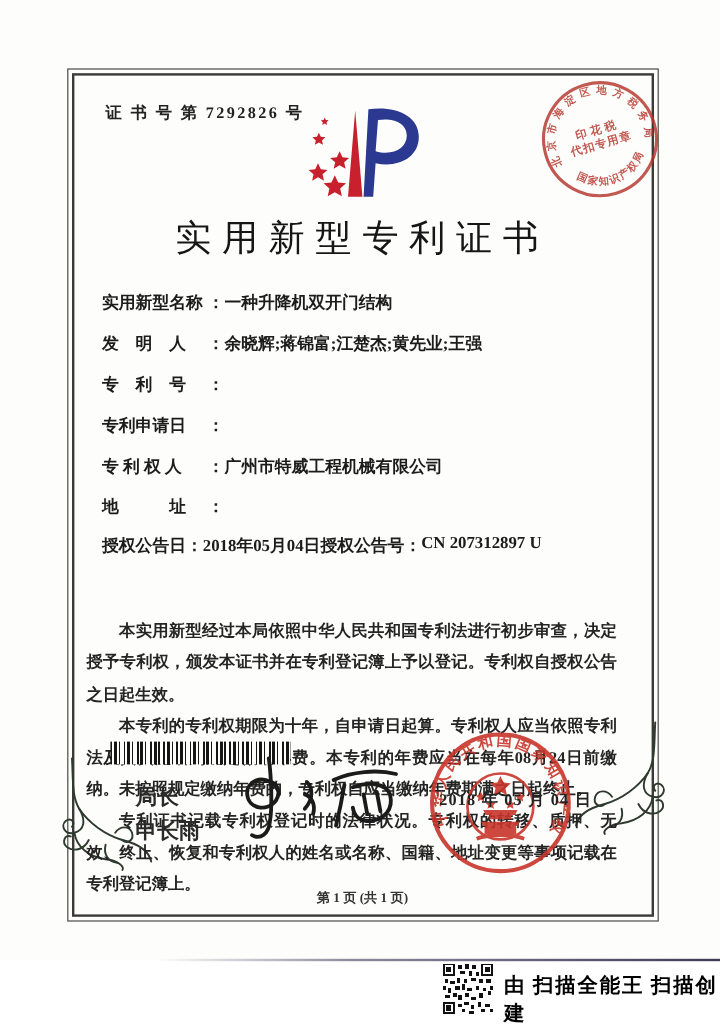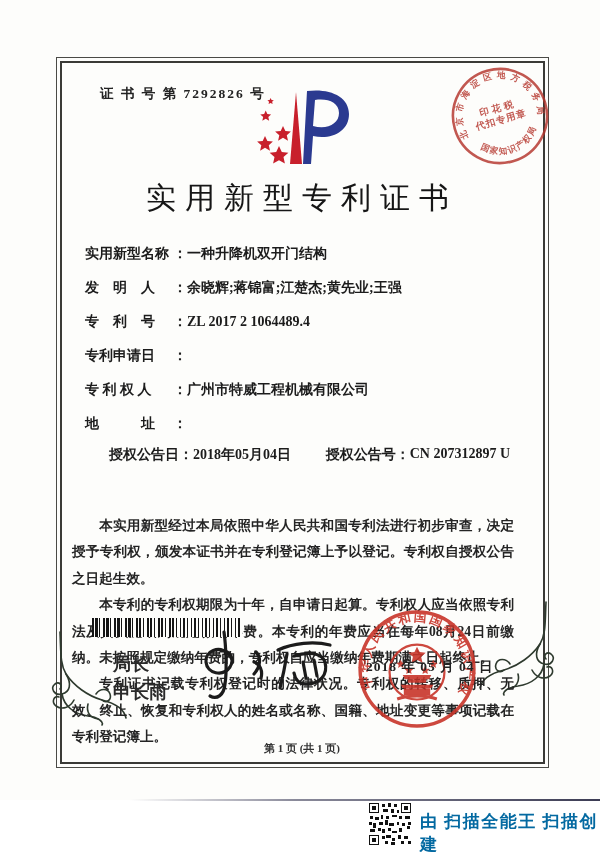--- a/index.html
+++ b/index.html
@@ -9,46 +9,46 @@
     font-family:"Liberation Serif","DejaVu Serif",serif;
     color:#1c1c1c;
   }
   .page{position:absolute;left:0;top:0;width:600px;height:800px;background:#fdfdfb;}
   
   .frame-outer{position:absolute;left:56px;top:57px;width:491px;height:709px;border:1px solid #4a4a46;}
   .frame-inner{position:absolute;left:3px;top:3px;right:3px;bottom:3px;border:2.5px solid #3a3a36;}
   .flourish{position:absolute;width:88px;height:96px;}
   .flourish.bl{left:40px;top:630px;}
   .flourish.br{left:478px;top:600px;transform:scaleX(-1);}
-  .cert-no{position:absolute;left:88px;top:85px;font-size:13.5px;font-weight:700;letter-spacing:2px;color:#222;margin-left:12px;}
+  .cert-no{position:absolute;left:88px;top:85px;font-size:13.5px;font-weight:700;letter-spacing:2px;color:#222;}
   .logo{position:absolute;left:237px;top:86px;width:130px;height:88px;}
   .title{position:absolute;left:57px;top:178px;width:490px;text-align:center;
     font-size:30px;font-weight:400;letter-spacing:9px;color:#161616;}
   .fields{position:absolute;left:85px;top:244px;width:425px;font-size:14px;font-weight:700;}
   .frow{display:flex;margin-bottom:15px;line-height:19px;}
   .flabel{width:88px;flex:0 0 88px;white-space:pre;}
   .fcolon{flex:0 0 14px;}
   .fvalue{flex:1;}
-  .grant-row{display:flex;justify-content:space-between;margin-top:-2px;margin-left:24px;}
+  .grant-row{display:flex;margin-top:-2px;}
   .grant-part{display:flex;white-space:nowrap;}
   .paras{position:absolute;left:72px;top:477px;width:442px;font-size:13.6px;line-height:26.4px;
     text-align:justify;font-weight:600;color:#242424;margin-top:36px;}
   .paras p{margin:0;text-indent:2em;}
   .barcode{position:absolute;left:92px;top:618px;width:150px;height:19px;
     background:repeating-linear-gradient(90deg,#151515 0 1.5px,#fdfdfb 1.5px 3px,#151515 3px 5.5px,#fdfdfb 5.5px 7px,#151515 7px 8px,#fdfdfb 8px 11px);}
   .director{position:absolute;left:113px;top:650px;font-size:18px;font-weight:700;line-height:28px;color:#2a2a2a;}
   .signature{position:absolute;left:192px;top:624px;width:165px;height:88px;}
   .seal{position:absolute;left:356px;top:608px;width:122px;height:122px;opacity:.9;}
   .seal-date{position:absolute;left:366px;top:658px;font-size:13.5px;font-weight:700;letter-spacing:1px;color:#222;z-index:5;}
   .page-num{position:absolute;left:57px;top:741px;width:490px;text-align:center;font-size:11px;font-weight:600;color:#333;}
   .tax-stamp{position:absolute;left:450px;top:66px;width:100px;height:100px;transform:rotate(-16deg);opacity:.82;}
   .scan-divider{position:absolute;left:130px;top:799px;width:470px;height:2px;
     background:linear-gradient(90deg,rgba(255,255,255,0),#8a8a9a 35%,#3c3c54);}
   .qr{position:absolute;left:369px;top:803px;width:42px;height:42px;}
-  .scan-text{position:absolute;left:420px;top:810px;font-size:17px;font-weight:600;letter-spacing:1.5px;color:#0369a1;
+  .scan-text{position:absolute;left:420px;top:810px;font-size:17px;font-weight:600;letter-spacing:1.5px;color:#000000;
     font-family:"Liberation Serif","DejaVu Serif",serif;}
 </style>
 </head>
 <body>
 
 <div class="page">
 
   <div class="frame-outer">
     <div class="frame-inner"></div>
   </div>
@@ -98,21 +98,20 @@
       <span class="fvalue">一种升降机双开门结构</span>
     </div>
     <div class="frow">
       <span class="flabel">发　明　人</span>
         <span class="fcolon">：</span>
       <span class="fvalue">余晓辉;蒋锦富;江楚杰;黄先业;王强</span>
     </div>
     <div class="frow">
       <span class="flabel">专　利　号</span>
         <span class="fcolon">：</span>
-      <span class="fvalue">ZL 2017 2 1064489.4</span>
     </div>
     <div class="frow">
       <span class="flabel">专利申请日</span>
         <span class="fcolon">：</span>
     </div>
     <div class="frow">
       <span class="flabel">专 利 权 人</span>
         <span class="fcolon">：</span>
       <span class="fvalue">广州市特威工程机械有限公司</span>
     </div>

